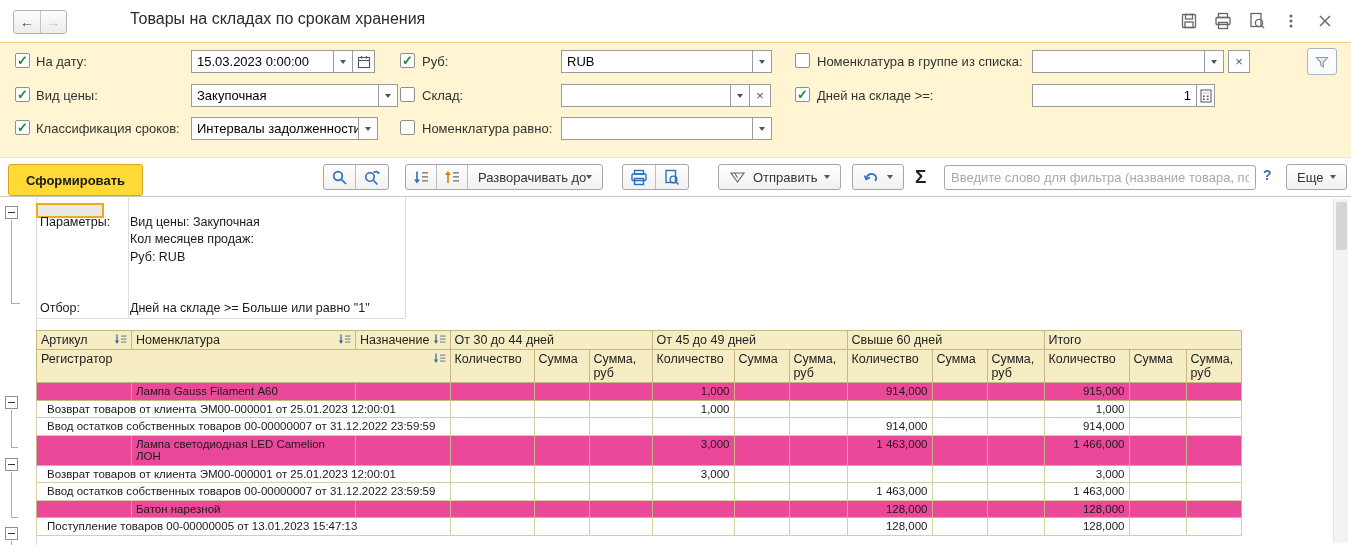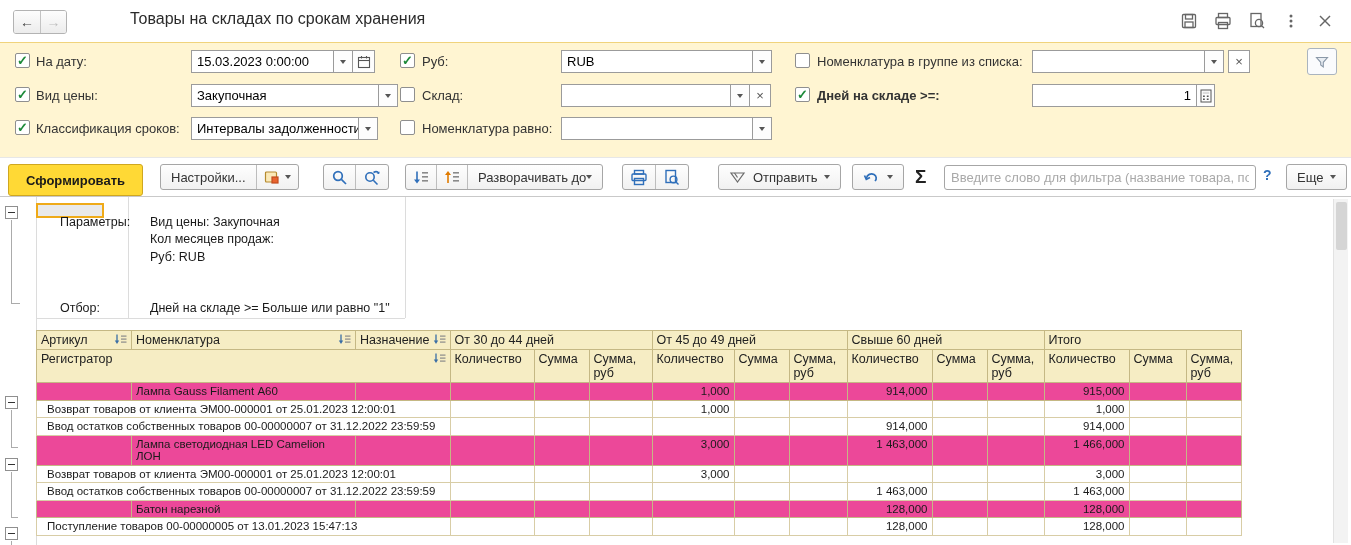--- a/index.html
+++ b/index.html
@@ -43,21 +43,21 @@
   #quickfilter::placeholder { color:#a9a9a9; }
   #help-q { position:absolute; left:1263px; top:9px; color:#2f6fba; font-size:14px; font-weight:bold; }
 
   
   #report { position:absolute; left:0; top:197px; width:100%; height:348px; background:#fff; }
   .gline { position:absolute; background:#dcdcdc; }
   .treeline { position:absolute; background:#ababab; }
   .minusbox { position:absolute; width:13px; height:13px; border:1px solid #8f8f8f; background:#fff; }
   .minusbox::after { content:""; position:absolute; left:2px; right:2px; top:5px; height:1px; background:#333; }
   #selcell { position:absolute; left:36px; top:6px; width:68px; height:15px; background:#e9e9e9; border:2px solid #efaa18; }
-  .ptext { position:absolute; font-size:12.5px; color:#1a1a1a; line-height:17.3px; white-space:nowrap;margin-left:20px; }
+  .ptext { position:absolute; font-size:12.5px; color:#1a1a1a; line-height:17.3px; white-space:nowrap; }
 
   table#grid { position:absolute; left:36px; top:133px; border-collapse:collapse; table-layout:fixed; }
   #grid th, #grid td { border:1px solid #c5b884; overflow:hidden; }
   #grid th { background:#f6edc4; font-weight:normal; font-size:12.5px; color:#222; text-align:left; padding:2px 4px; vertical-align:top; }
   #grid td { font-size:11.5px; color:#1a1a1a; padding:2px 4px; vertical-align:top; line-height:12.5px; }
   #grid tr.group td { background:#ec4899; }
   #grid tr.detail td { background:#fff; border-color:#d8cda6; }
   #grid td.num { text-align:right; }
   #grid td.regcell { padding-left:10px; }
   .hflex { display:flex; justify-content:space-between; align-items:flex-start; }
@@ -181,51 +181,41 @@
       <div class="chk" style="left: 795px; top: 10px;"></div>
       <div class="flabel" style="left: 817px; top: 11px;">Номенклатура в группе из списка:</div>
       <div class="field" style="left: 1032px; top: 7px;">
         <div class="ftext" style="width: 171px;"></div>
         <div class="fseg" style="width: 19px;">
           <span class="caret"></span>
         </div>
       </div>
       <div class="fclear" style="left: 1228px; top: 7px; width: 22px;">×</div>
       <div class="chk" style="left: 795px; top: 44px;">✓</div>
-      <div class="flabel" style="left: 817px; top: 45px; font-weight: bold;">Дней на складе &gt;=:</div>
+      <div class="flabel" style="left: 817px; top: 45px;">Дней на складе &gt;=:</div>
       <div class="field" style="left: 1032px; top: 41px;">
         <div class="ftext right" style="width: 163px;">1</div>
         <div class="fseg" style="width: 18px;">
           <svg width="12" height="14" viewBox="0 0 12 14" fill="none" stroke="#555" stroke-width="1">
             <rect x="1" y="1" width="10" height="12"></rect>
             <rect x="2.8" y="2.8" width="6.4" height="2.2" fill="#ddd" stroke="none"></rect>
             <g fill="#555" stroke="none">
               <rect x="3" y="6.5" width="1.8" height="1.5"></rect>
               <rect x="6.8" y="6.5" width="1.8" height="1.5"></rect>
               <rect x="3" y="9.5" width="1.8" height="1.5"></rect>
               <rect x="6.8" y="9.5" width="1.8" height="1.5"></rect>
             </g>
           </svg>
         </div>
       </div>
     </div>
 
   <div id="toolbar">
     <div class="btn" id="btn-generate">Сформировать</div>
 
-    <div class="btngroup" style="left:160px;">
-      <div class="gbtn text">Настройки...</div>
-      <div class="gbtn">
-        <svg width="16" height="15" viewBox="0 0 16 15" fill="none" stroke="#b58a2e" stroke-width="1.2">
-            <rect x="1.5" y="2" width="11" height="10" rx="1" fill="#fbe9b8"></rect>
-            <rect x="8" y="7" width="6" height="6" fill="#e9632f" stroke="#c24d1e"></rect>
-          </svg>
-        <span class="caret" style="margin-left:5px;"></span>
-      </div>
-    </div>
 
     <div class="btngroup" style="left:323px;">
       <div class="gbtn">
         <svg width="17" height="17" viewBox="0 0 17 17" fill="none" stroke="#2f6fba" stroke-width="1.7">
             <circle cx="7" cy="7" r="4.3"></circle>
             <line x1="10.4" y1="10.4" x2="15" y2="15"></line>
           </svg>
       </div>
       <div class="gbtn">
         <svg width="18" height="17" viewBox="0 0 18 17" fill="none" stroke="#2f6fba" stroke-width="1.6">

